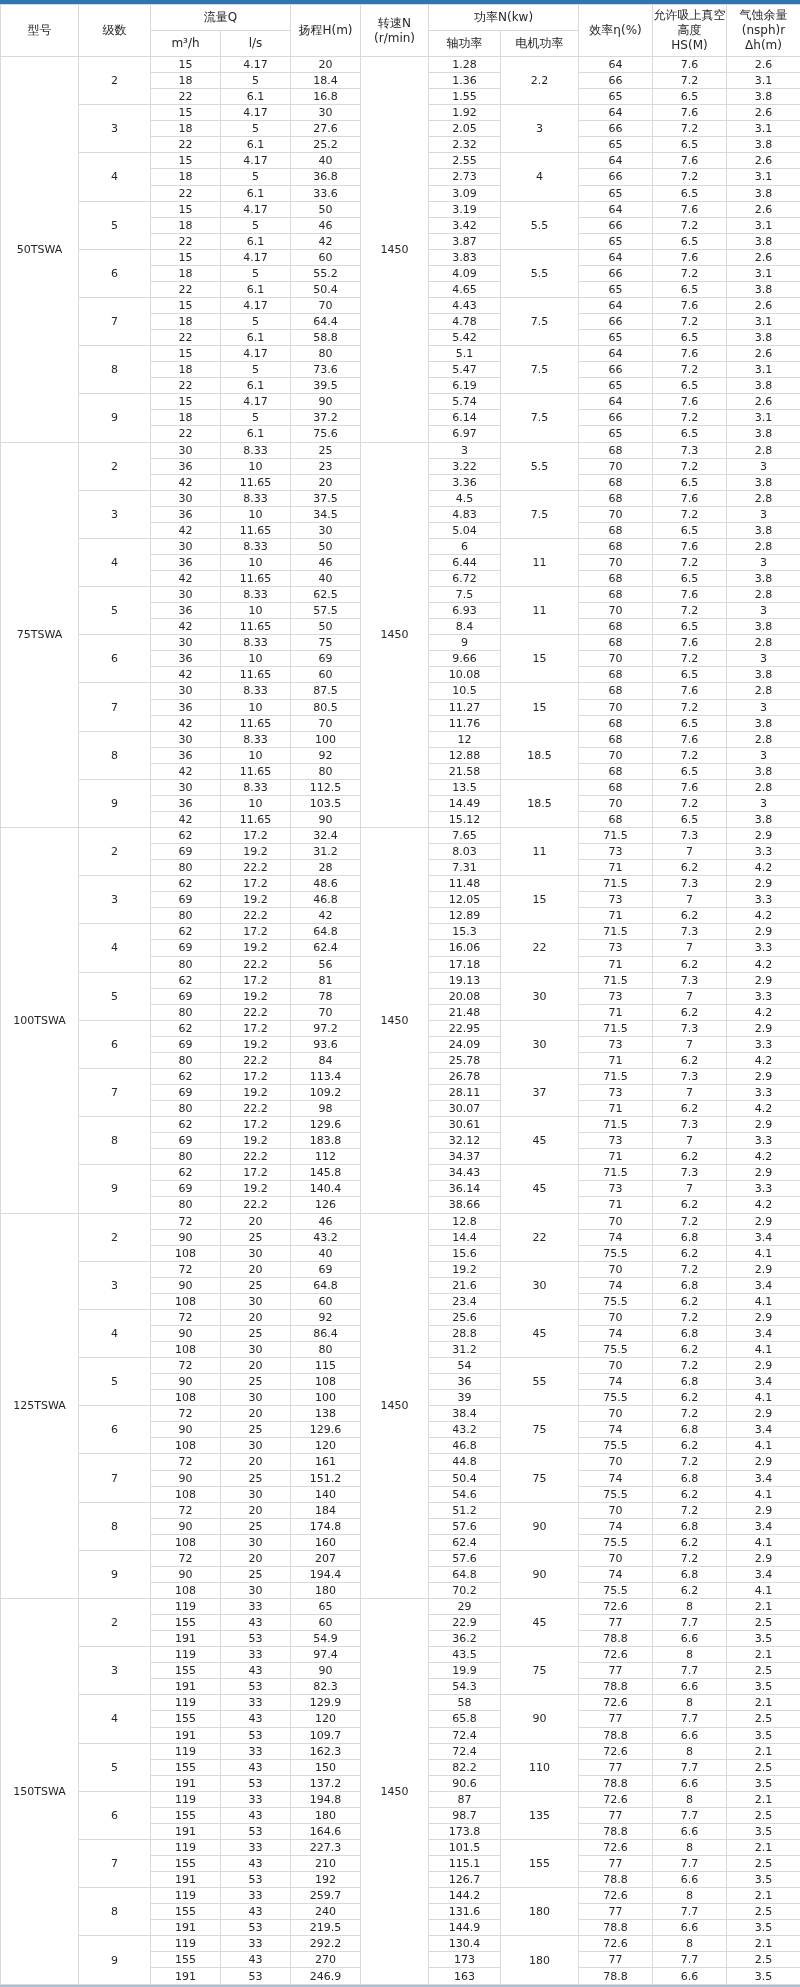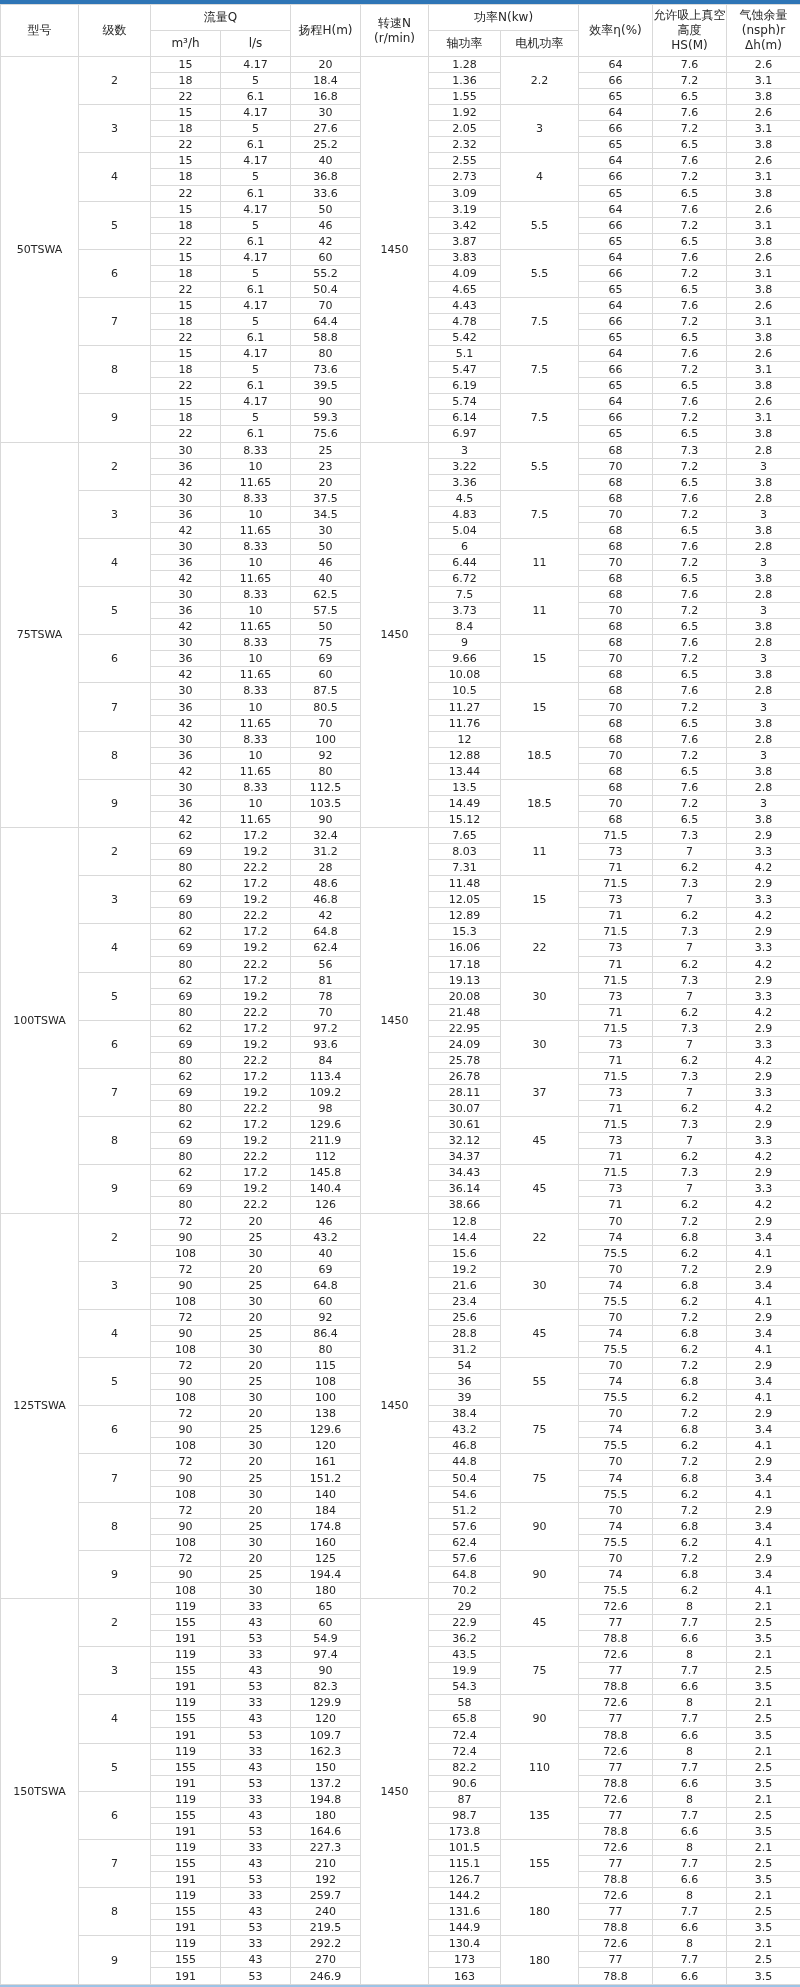--- a/index.html
+++ b/index.html
@@ -281,21 +281,21 @@
           <td>90</td>
           <td>5.74</td>
           <td rowspan="3">7.5</td>
           <td>64</td>
           <td>7.6</td>
           <td>2.6</td>
         </tr>
         <tr>
           <td>18</td>
           <td>5</td>
-          <td>59.3</td>
+          <td>37.2</td>
           <td>6.14</td>
           <td>66</td>
           <td>7.2</td>
           <td>3.1</td>
         </tr>
         <tr>
           <td>22</td>
           <td>6.1</td>
           <td>75.6</td>
           <td>6.97</td>
@@ -400,21 +400,21 @@
           <td>7.5</td>
           <td rowspan="3">11</td>
           <td>68</td>
           <td>7.6</td>
           <td>2.8</td>
         </tr>
         <tr>
           <td>36</td>
           <td>10</td>
           <td>57.5</td>
-          <td>3.73</td>
+          <td>6.93</td>
           <td>70</td>
           <td>7.2</td>
           <td>3</td>
         </tr>
         <tr>
           <td>42</td>
           <td>11.65</td>
           <td>50</td>
           <td>8.4</td>
           <td>68</td>
@@ -496,21 +496,21 @@
           <td>92</td>
           <td>12.88</td>
           <td>70</td>
           <td>7.2</td>
           <td>3</td>
         </tr>
         <tr>
           <td>42</td>
           <td>11.65</td>
           <td>80</td>
-          <td>13.44</td>
+          <td>21.58</td>
           <td>68</td>
           <td>6.5</td>
           <td>3.8</td>
         </tr>
         <tr>
           <td rowspan="3">9</td>
           <td>30</td>
           <td>8.33</td>
           <td>112.5</td>
           <td>13.5</td>
@@ -720,21 +720,21 @@
           <td>129.6</td>
           <td>30.61</td>
           <td rowspan="3">45</td>
           <td>71.5</td>
           <td>7.3</td>
           <td>2.9</td>
         </tr>
         <tr>
           <td>69</td>
           <td>19.2</td>
-          <td>211.9</td>
+          <td>183.8</td>
           <td>32.12</td>
           <td>73</td>
           <td>7</td>
           <td>3.3</td>
         </tr>
         <tr>
           <td>80</td>
           <td>22.2</td>
           <td>112</td>
           <td>34.37</td>
@@ -973,21 +973,21 @@
           <td>160</td>
           <td>62.4</td>
           <td>75.5</td>
           <td>6.2</td>
           <td>4.1</td>
         </tr>
         <tr>
           <td rowspan="3">9</td>
           <td>72</td>
           <td>20</td>
-          <td>125</td>
+          <td>207</td>
           <td>57.6</td>
           <td rowspan="3">90</td>
           <td>70</td>
           <td>7.2</td>
           <td>2.9</td>
         </tr>
         <tr>
           <td>90</td>
           <td>25</td>
           <td>194.4</td>

